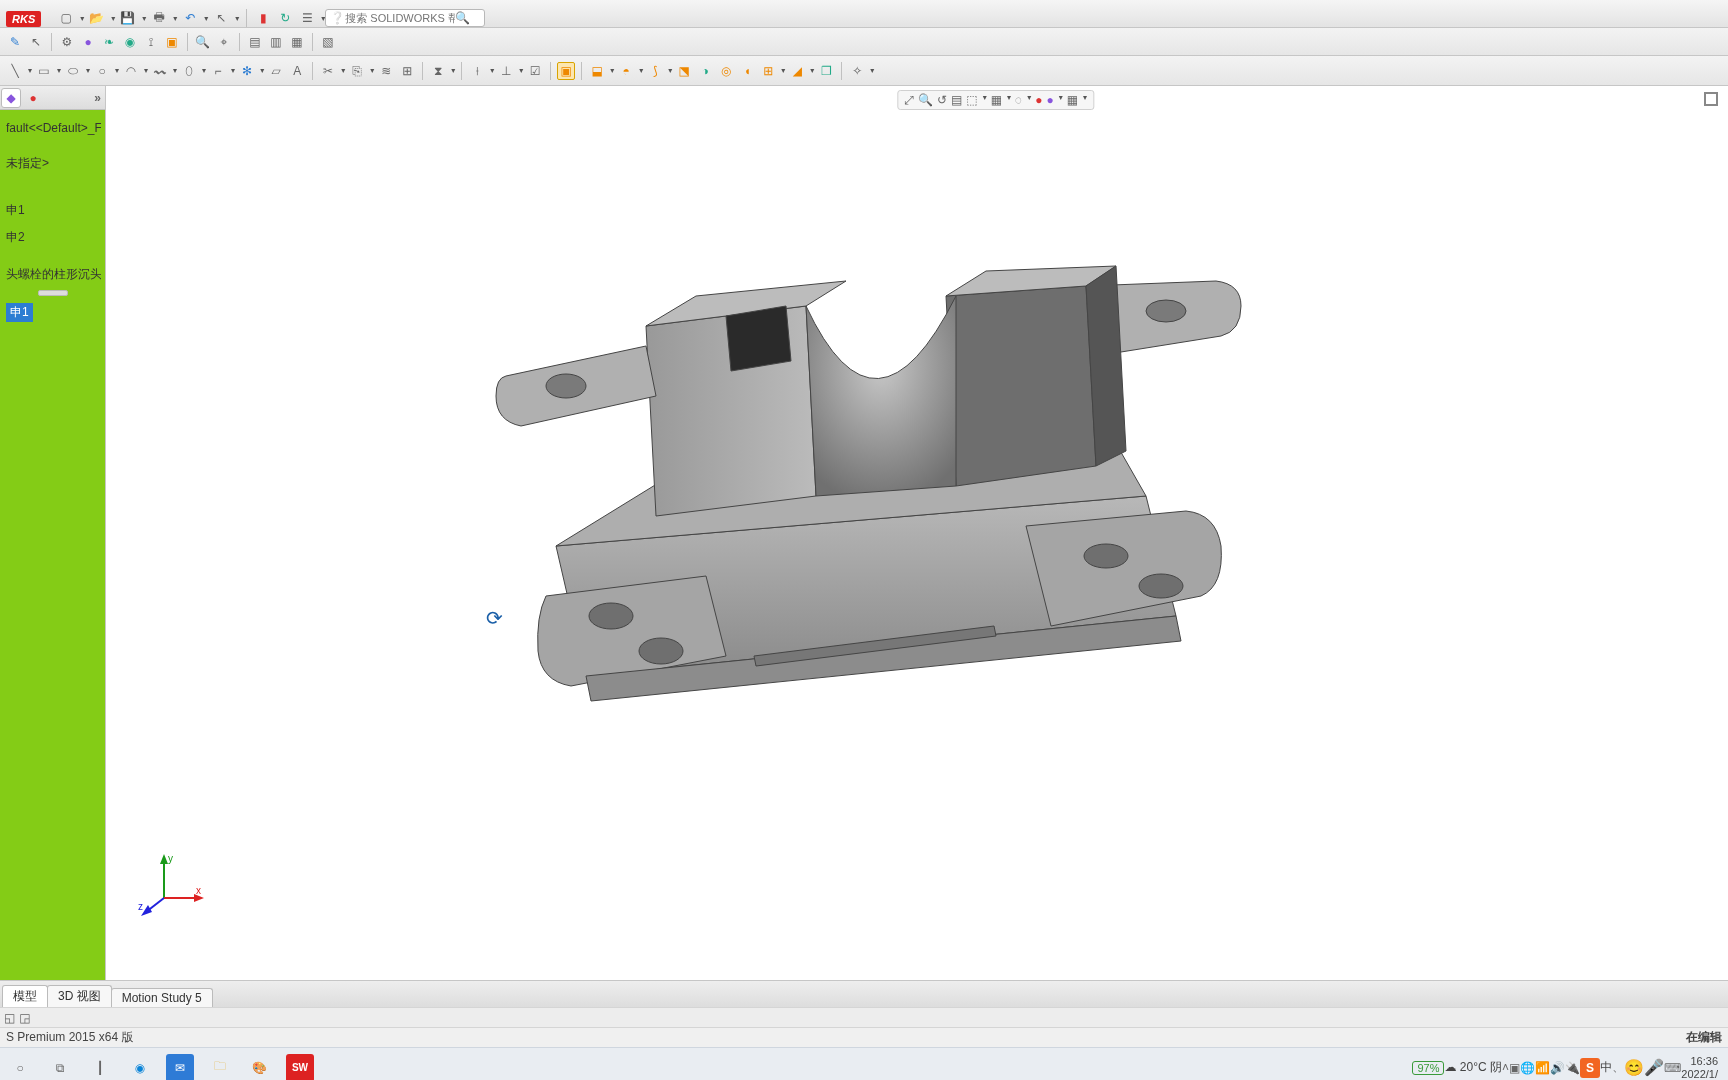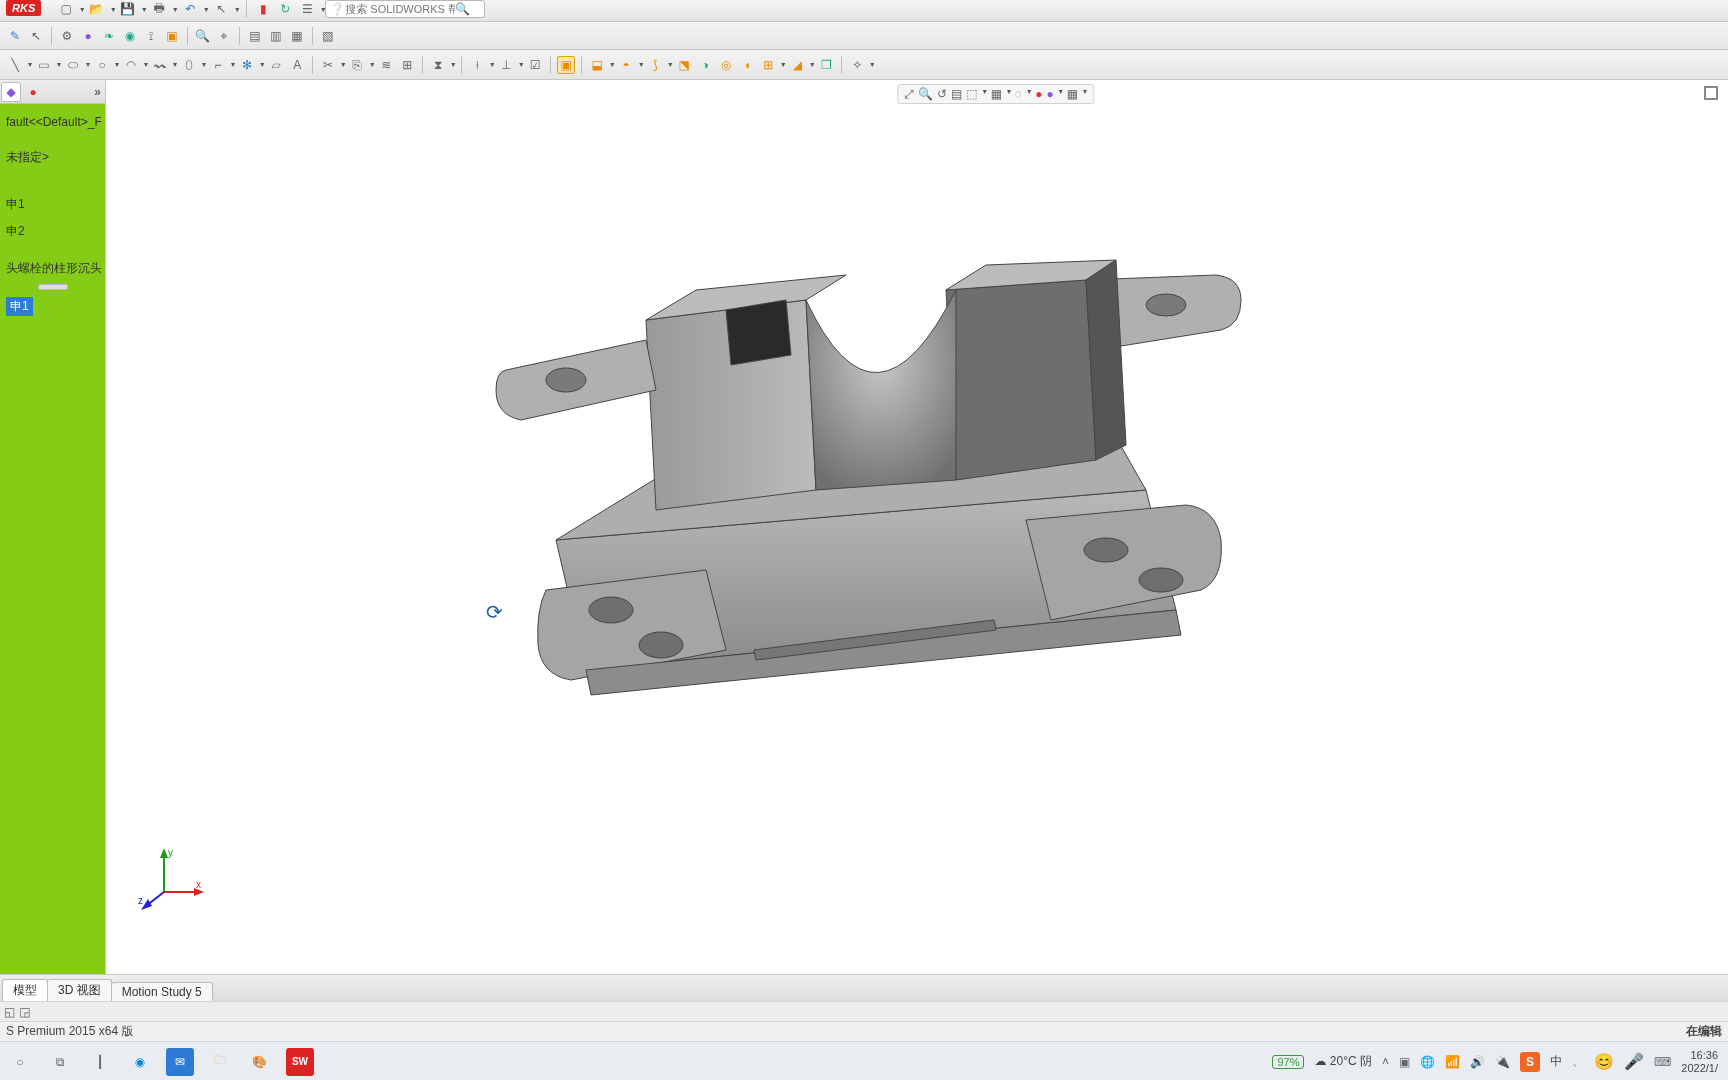--- a/index.html
+++ b/index.html
@@ -1,19 +1,19 @@
 <!DOCTYPE html>
 <html><head>
 <meta charset="utf-8">
 <style>
   * { margin: 0; padding: 0; box-sizing: border-box; font-family: "Microsoft YaHei", Arial, sans-serif; }
   body { width: 1728px; height: 1080px; background: #e8e8e8; overflow: hidden; font-size: 12px; }
 
   
-  .titlebar { height: 22px; background: linear-gradient(#f5f5f5,#e3e3e3); display: flex; align-items: flex-start; border-bottom: 1px solid #c6c6c6; }
+  .titlebar { height: 28px; background: linear-gradient(#f5f5f5,#e3e3e3); display: flex; align-items: flex-end; border-bottom: 1px solid #c6c6c6; }
   .logo { background:#d22; color:#fff; font-weight:bold; font-style:italic; padding:2px 6px; border-radius:2px; margin:0 6px; font-size:11px; }
   .qat { display:flex; gap:4px; align-items:center; margin-left:10px; }
   .qat .ico, .tb .ico { width:18px; height:18px; display:inline-flex; align-items:center; justify-content:center; border-radius:2px; }
   .qat .sep, .tb .sep { width:1px; height:18px; background:#c0c0c0; margin:0 3px; }
   .dd { font-size:8px; color:#555; margin-left:1px; }
   .title-center { flex:1; text-align:center; color:#444; font-size:13px; }
   .search-help { display:flex; align-items:center; background:#fff; border:1px solid #b8b8b8; border-radius:3px; padding:1px 4px; margin-right:6px; width:160px; }
   .search-help input { border:none; outline:none; font-size:11px; width:110px; color:#888; }
 
   
@@ -46,21 +46,21 @@
   .mdl-tab.active { background:#fff; }
 
   .thin-bar { height:20px; background:#ededed; border-top:1px solid #d5d5d5; display:flex; align-items:center; padding:0 4px; gap:4px; }
 
   .status { height:20px; background:#f0f0f0; border-top:1px solid #d5d5d5; display:flex; align-items:center; font-size:12px; color:#444; padding:0 6px; }
   .status .right { margin-left:auto;font-weight:bold; }
 
   
   .taskbar { height:40px; background:#e9edf2; border-top:1px solid #cfd6df; display:flex; align-items:center; }
   .taskbar .search { flex:0 0 300px; height:32px; margin:0 6px; background:#fff; border:1px solid #c7ccd4; border-radius:3px; display:flex; align-items:center; padding:0 8px; color:#777; font-size:13px; }
-  .taskbar .tray { margin-left:auto; display:flex; align-items:center; gap:10px; padding-right:10px; font-size:12px; color:#444; }
+  .taskbar .tray { margin-left:auto; display:flex; align-items:center; padding-right:10px; font-size:12px; color:#444; }
   .task-ico { width:28px; height:28px; margin:0 6px; display:flex; align-items:center; justify-content:center; border-radius:3px; }
   .battery { border:1px solid #3a9a3a; color:#3a9a3a; padding:0 4px; border-radius:3px; font-size:11px; }
   .clock { text-align:right; line-height:1.1; font-size:11px; }
   .sogou { background:#f26522; color:#fff; width:20px; height:20px; border-radius:3px; display:flex; align-items:center; justify-content:center; font-weight:bold; }
   .emoji { font-size:16px; }
 
   
   .c-blue{color:#2d7dd2}.c-red{color:#d33}.c-green{color:#2a8}.c-orange{color:#e80}.c-purple{color:#85d}.c-gray{color:#666}
 </style>
 </head>

